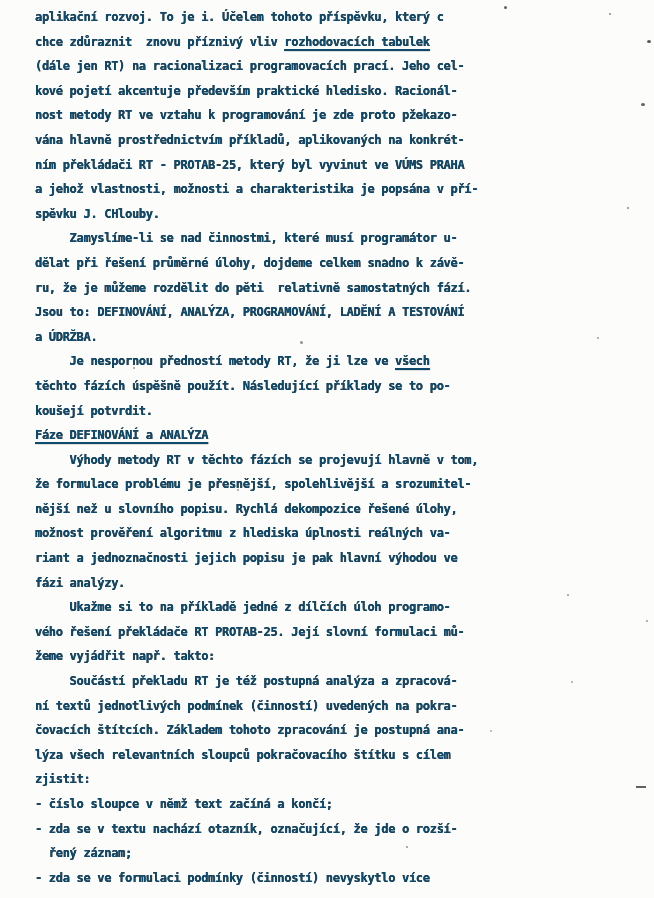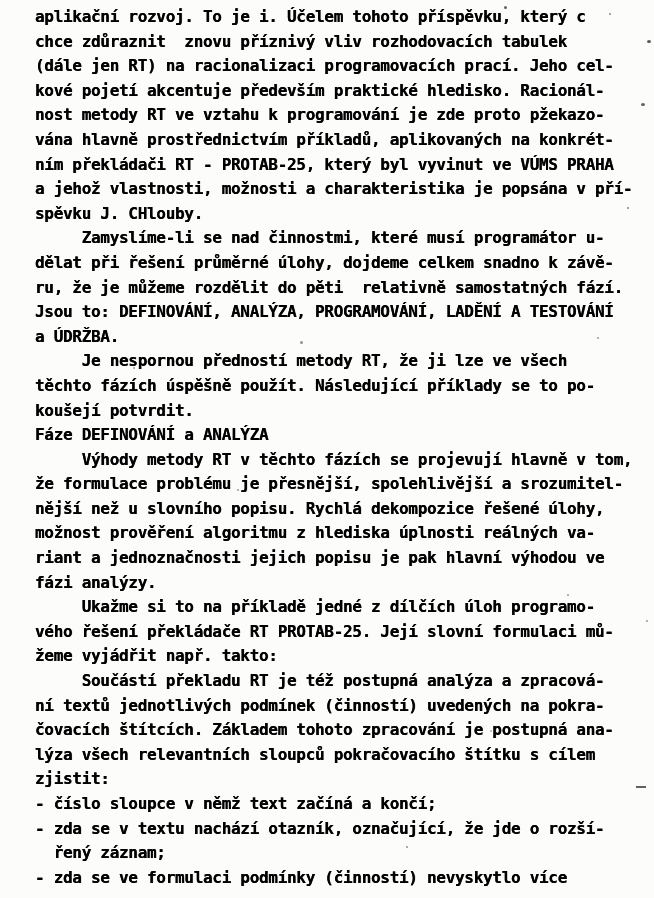--- a/index.html
+++ b/index.html
@@ -17,32 +17,33 @@
     background: #fcfcfa;
     box-sizing: border-box;
     overflow: hidden;
   }
   .text-block {
     position: absolute;
     left: 35px;
     top: 5px;
     width: 612px;
     font-family: "DejaVu Sans Mono", "Liberation Mono", monospace;
-    font-size: 16px;
+    font-size: 12px;
     font-weight: bold;
     letter-spacing: -0.3px;
     line-height: 24.6px;
-    color: #000000;
+    color: #0c4a6e;
     white-space: pre;
     text-shadow: 0 0 0.5px rgba(23,21,21,0.9), 0.4px 0.4px 0 rgba(23,21,21,0.3);
   }
   .line {
     height: 24.6px;
   }
   .u {
+    text-decoration: underline;
     text-decoration-thickness: 2px;
     text-underline-offset: 3px;
   }
   .speck {
     position: absolute;
     background: #3a3a38;
     border-radius: 50%;
   }
   .speck.dash {
     border-radius: 0;

